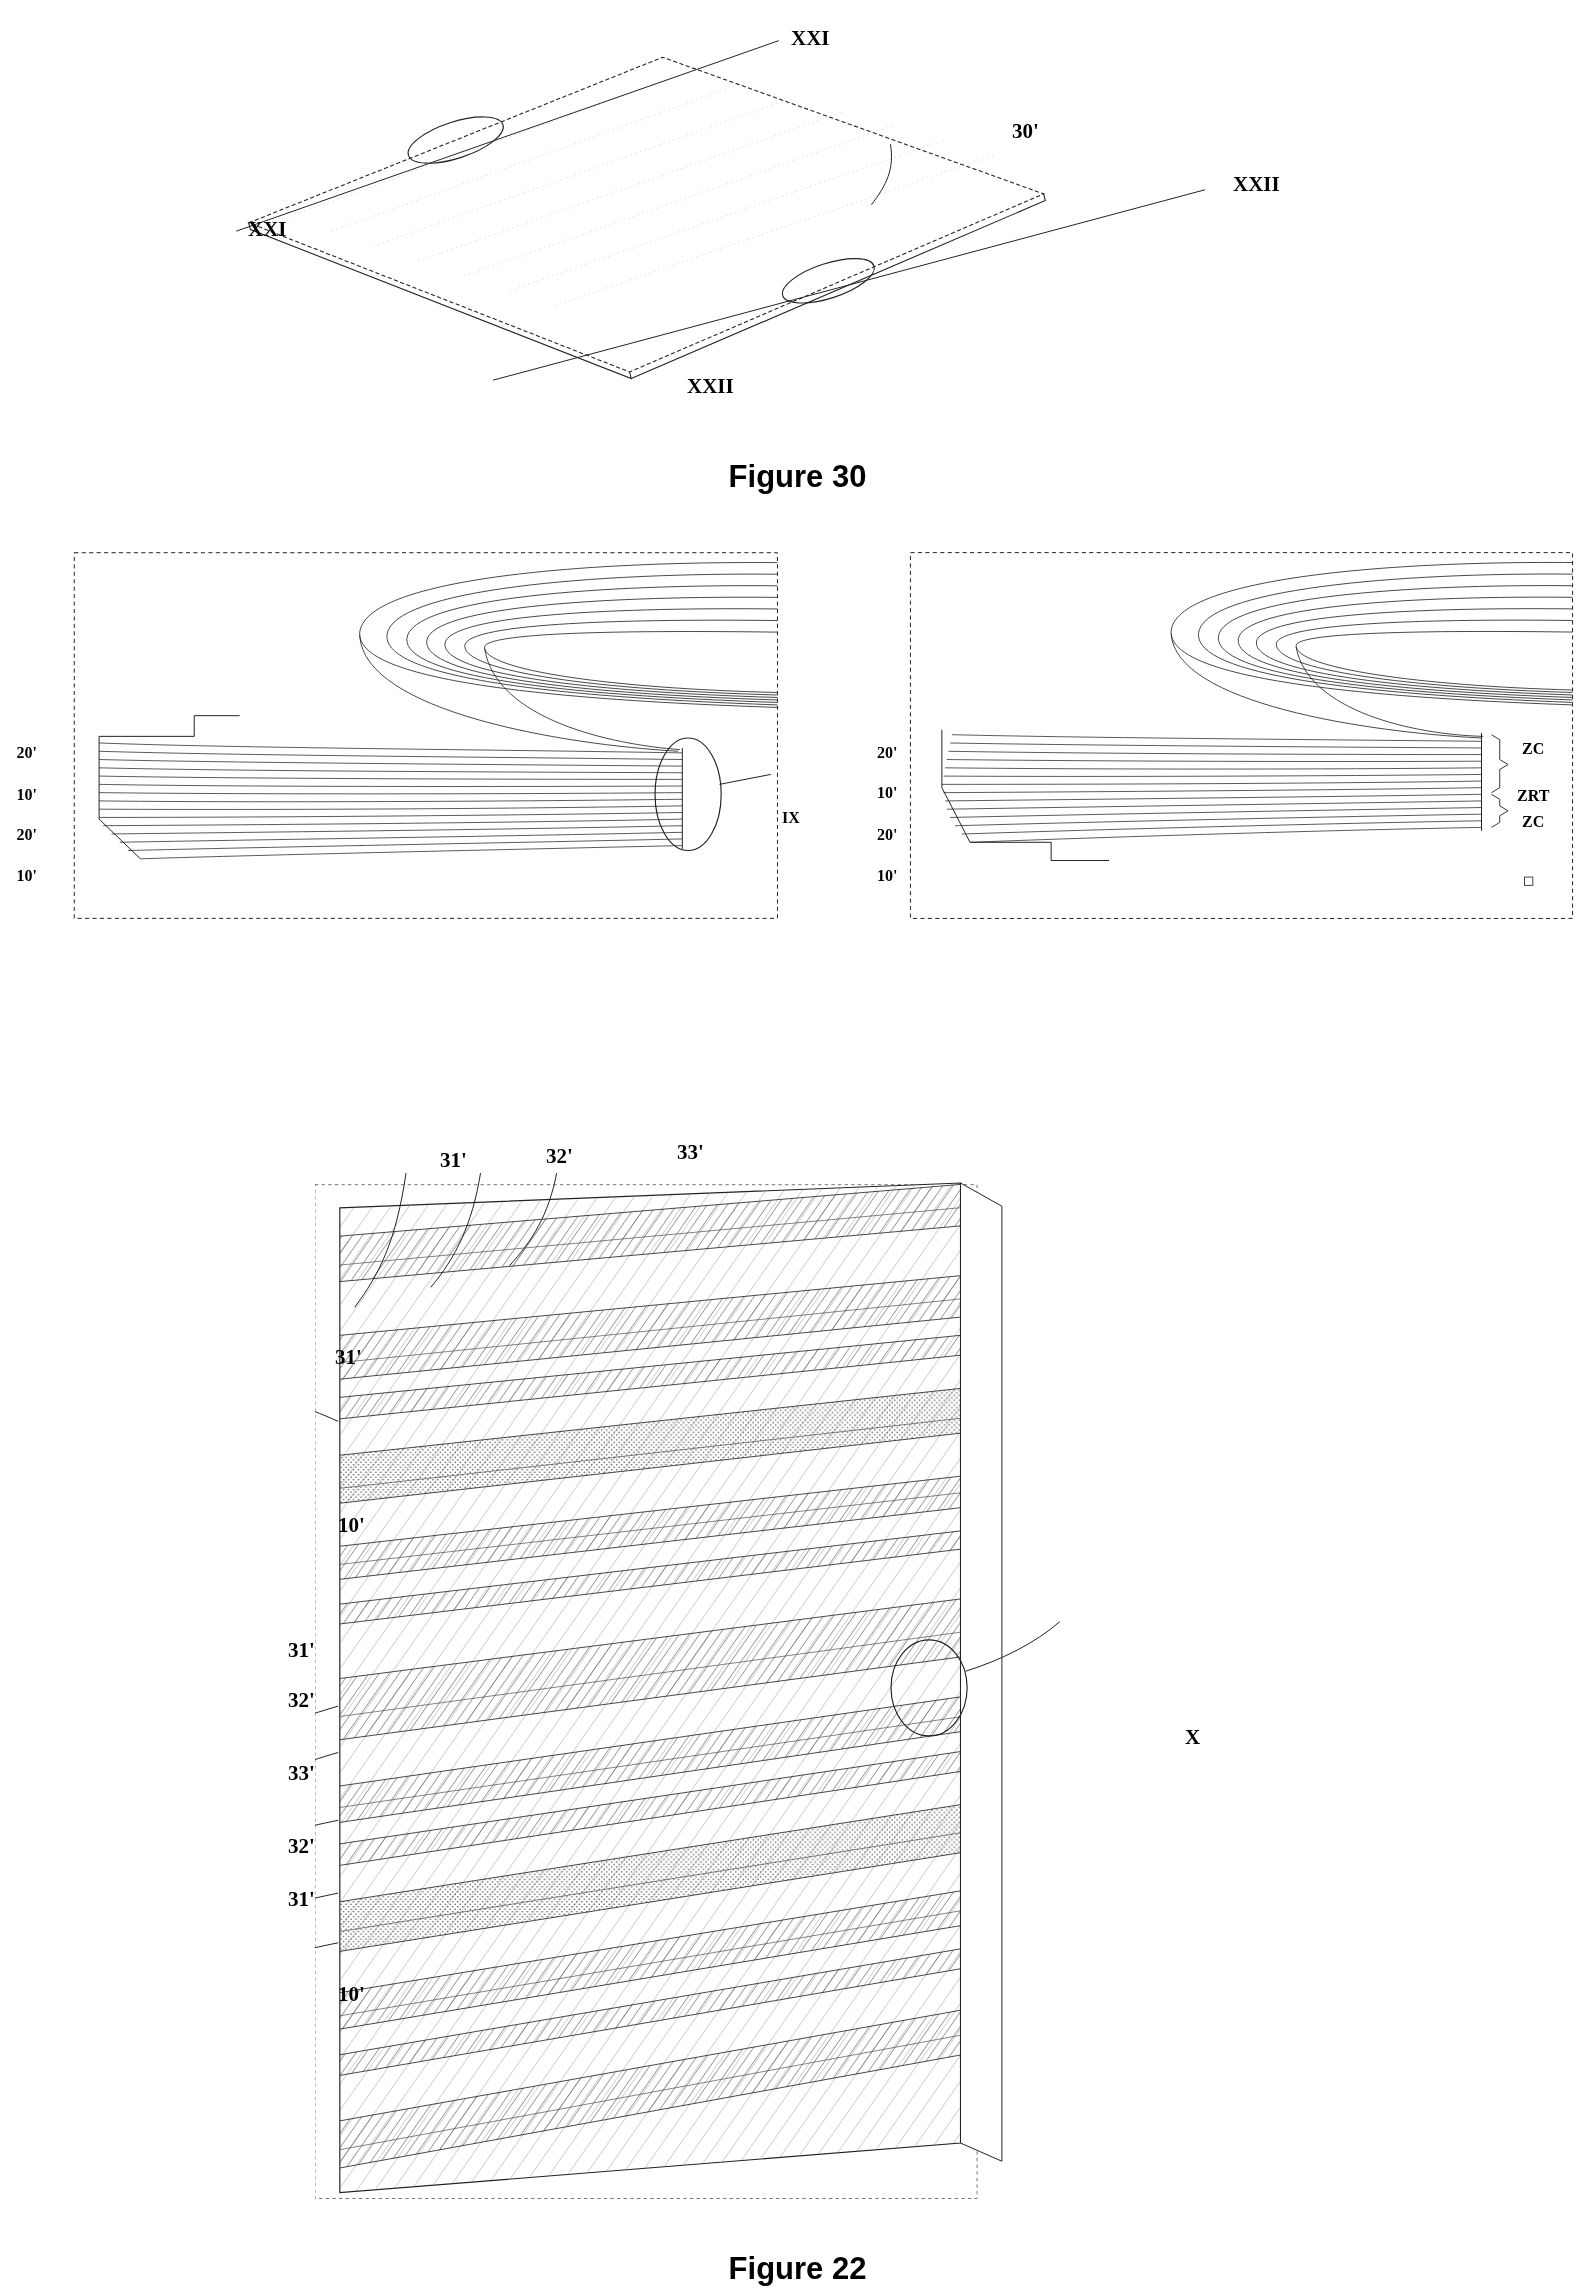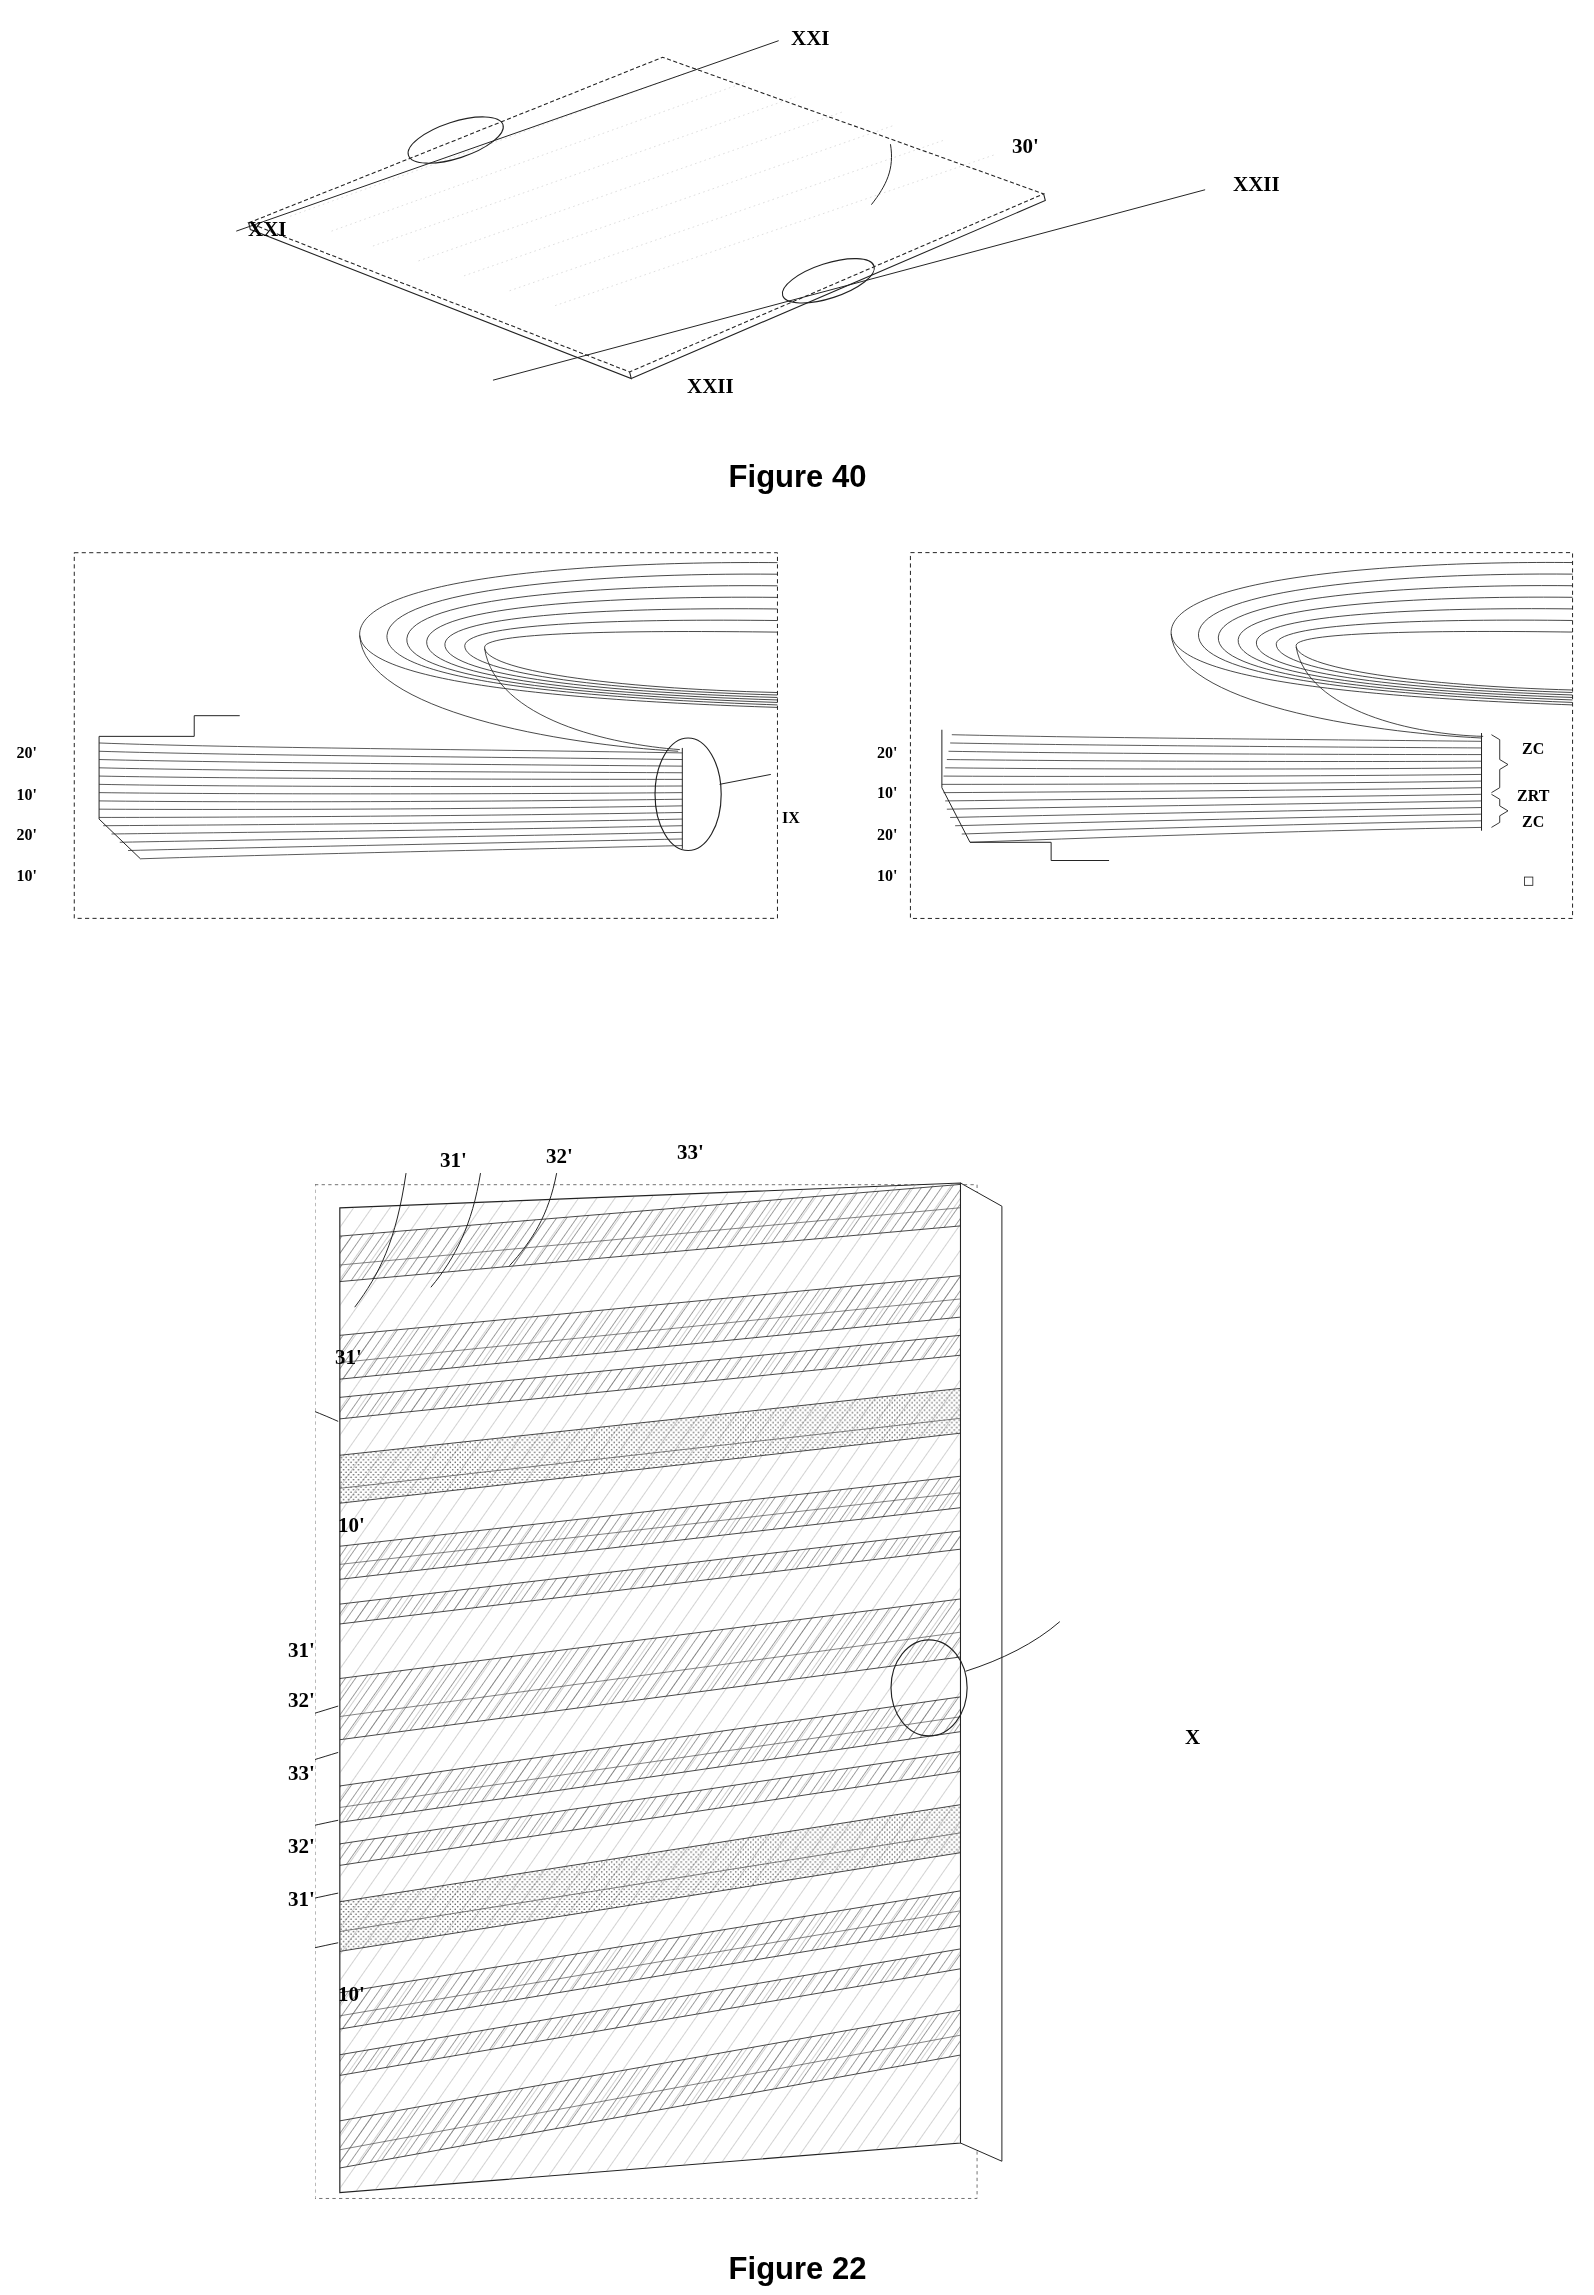--- a/index.html
+++ b/index.html
@@ -86,23 +86,23 @@
       </g>
 
       <path d="M 835 145 C 840 175, 830 195, 812 218" fill="none" stroke="#222" stroke-width="1.2"></path>
     </svg>
   </div>
 
   <span class="lbl" style="left:791px; top:10px;">XXI</span>
   <span class="lbl" style="left:248px; top:201px;">XXI</span>
   <span class="lbl" style="left:1233px; top:156px;">XXII</span>
   <span class="lbl" style="left:687px; top:358px;">XXII</span>
-  <span class="lbl" style="left:1012px; top:103px;margin-top:15px;">30'</span>
-
-  <div class="fig-caption" style="left:607px; top:443px; width:381px;">Figure 40</div>
+  <span class="lbl" style="left:1012px; top:103px;">30'</span>
+
+  <div class="fig-caption" style="left:607px; top:443px; width:381px;">Figure 30</div>
 
   <div class="svg-holder" style="left:66px; top:530px;">
     <svg width="728" height="389" viewBox="0 0 880 470">
 
       <rect x="10" y="8" width="850" height="442" fill="none" stroke="#222" stroke-width="1.2" stroke-dasharray="5 4"></rect>
 
       <g stroke="#222" fill="none" stroke-width="1">
         <path d="M 860 20 C 620 18, 360 40, 355 105 C 352 160, 560 185, 860 195"></path>
         <path d="M 860 34 C 640 32, 392 52, 388 108 C 385 158, 578 182, 860 192"></path>
         <path d="M 860 48 C 652 46, 416 62, 412 112 C 409 157, 594 180, 860 189"></path>

